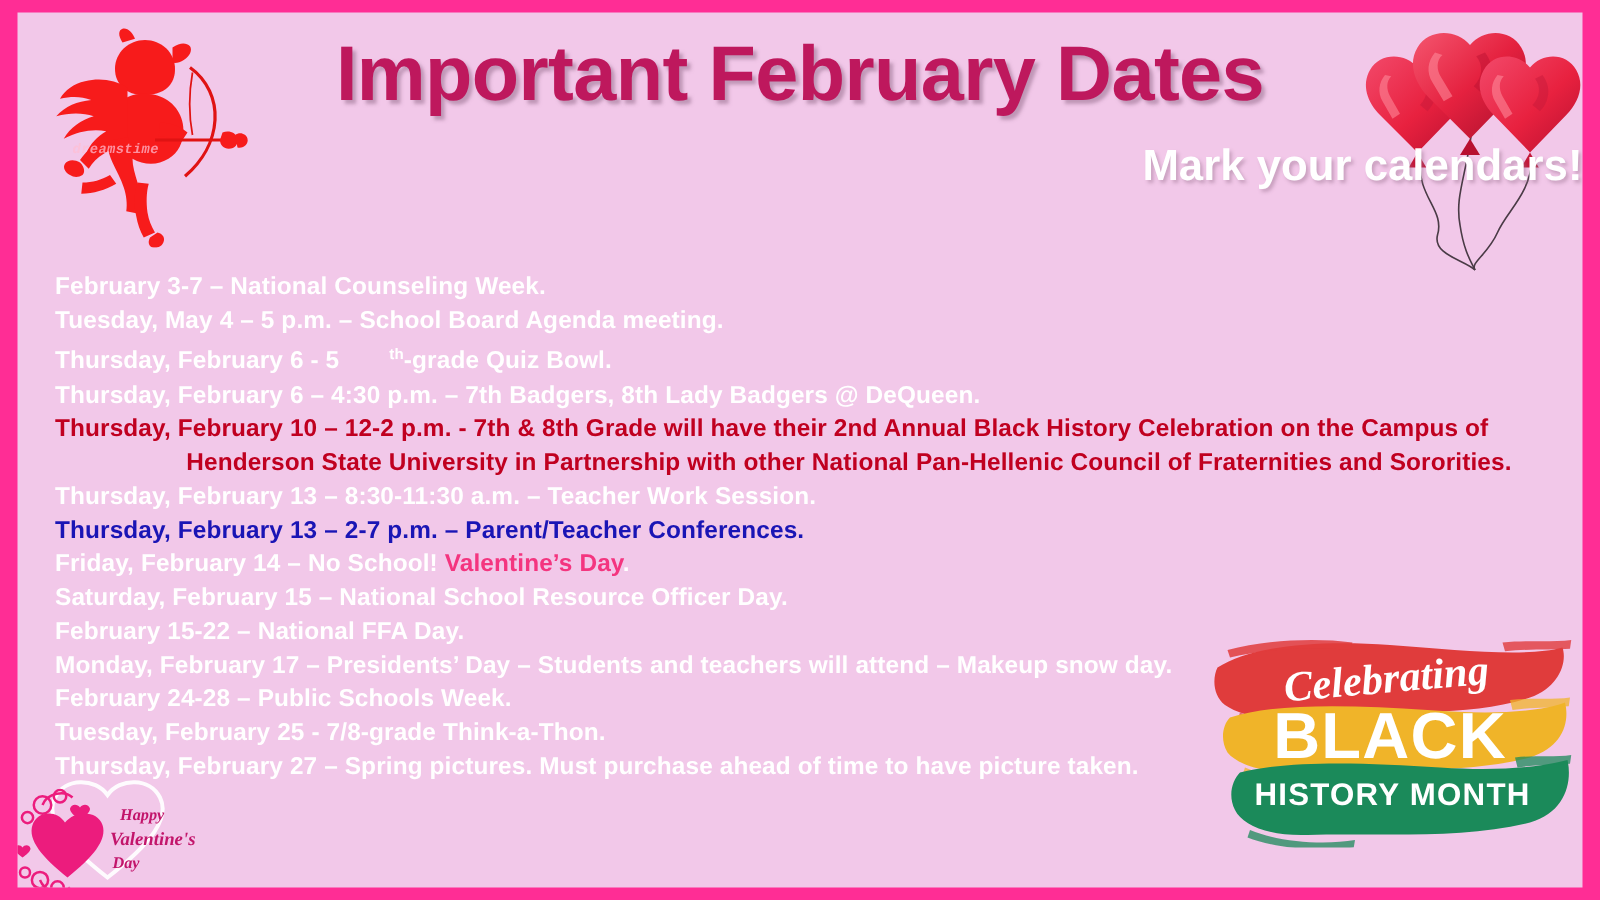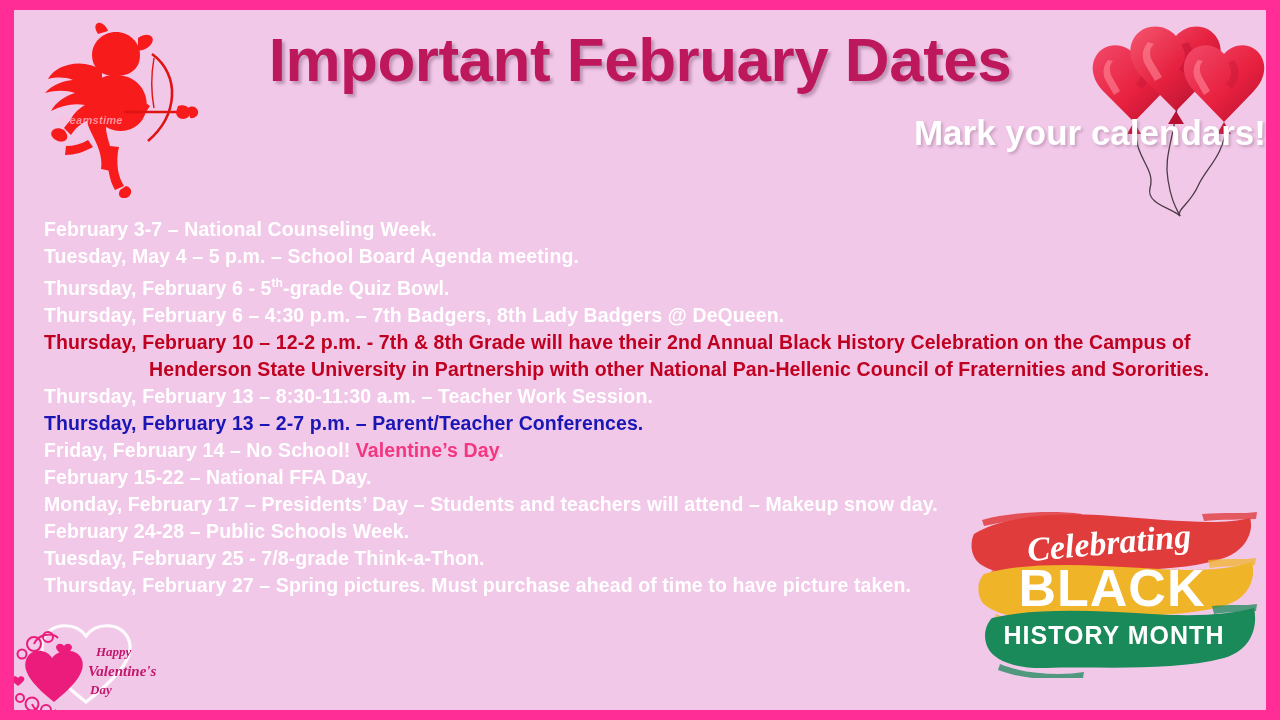--- a/index.html
+++ b/index.html
@@ -61,24 +61,24 @@
     font-weight:bold;
     line-height:27px;
     color:#ffffff;
     white-space:nowrap;
     letter-spacing:.1px;
   }
   .line.red{ color:#c00020; }
   .line.blue{ color:#1a15b5; }
   .line.indent{ padding-left:105px; }
   .accent-pink{ color:#f4357f; }
-  .line sup{ font-size:0.62em; vertical-align:super; }
-
-  
-  #cupid{ position:absolute; left:14px; top:8px; width:180px; height:180px; z-index:4; }
+  .line sup{ font-size:0.62em; vertical-align:super;margin-left:40px; }
+
+  
+  #cupid{ position:absolute; left:14px; top:8px; width:180px; height:180px; z-index:4;font-family:Liberation Mono, monospace; }
   #cupid .wm{
     position:absolute; left:30px; top:96px;
     font-size:11px; font-style:italic; font-weight:bold;
     color:rgba(255,190,210,.72); letter-spacing:.3px;
   }
 
   
   #balloons{ position:absolute; left:1050px; top:8px; width:216px; height:200px; z-index:4; }
 
   
@@ -174,20 +174,21 @@
     <div id="datelist">
       <div class="line">February 3-7 – National Counseling Week.</div>
       <div class="line">Tuesday, May 4 – 5 p.m. – School Board Agenda meeting.</div>
       <div class="line"><span>Thursday, February 6 - 5</span><sup>th</sup><span>-grade Quiz Bowl.</span></div>
       <div class="line">Thursday, February 6 – 4:30 p.m. – 7th Badgers, 8th Lady Badgers @ DeQueen.</div>
       <div class="line red">Thursday, February 10 – 12-2 p.m. - 7th &amp; 8th Grade will have their 2nd Annual Black History Celebration on the Campus of</div>
       <div class="line red indent">Henderson State University in Partnership with other National Pan-Hellenic Council of Fraternities and Sororities.</div>
       <div class="line">Thursday, February 13 – 8:30-11:30 a.m. – Teacher Work Session.</div>
       <div class="line blue">Thursday, February 13 – 2-7 p.m. – Parent/Teacher Conferences.</div>
       <div class="line"><span>Friday, February 14 – No School! </span><span class="accent-pink">Valentine’s Day</span><span>.</span></div>
+      <div class="line">Saturday, February 15 – National School Resource Officer Day.</div>
       <div class="line">February 15-22 – National FFA Day.</div>
       <div class="line">Monday, February 17 – Presidents’ Day – Students and teachers will attend – Makeup snow day.</div>
       <div class="line">February 24-28 – Public Schools Week.</div>
       <div class="line">Tuesday, February 25 - 7/8-grade Think-a-Thon.</div>
       <div class="line">Thursday, February 27 – Spring pictures. Must purchase ahead of time to have picture taken.</div>
     </div>
 
     <div id="bhm">
       <svg viewBox="0 0 300 170" width="300" height="170" aria-hidden="true">
 

